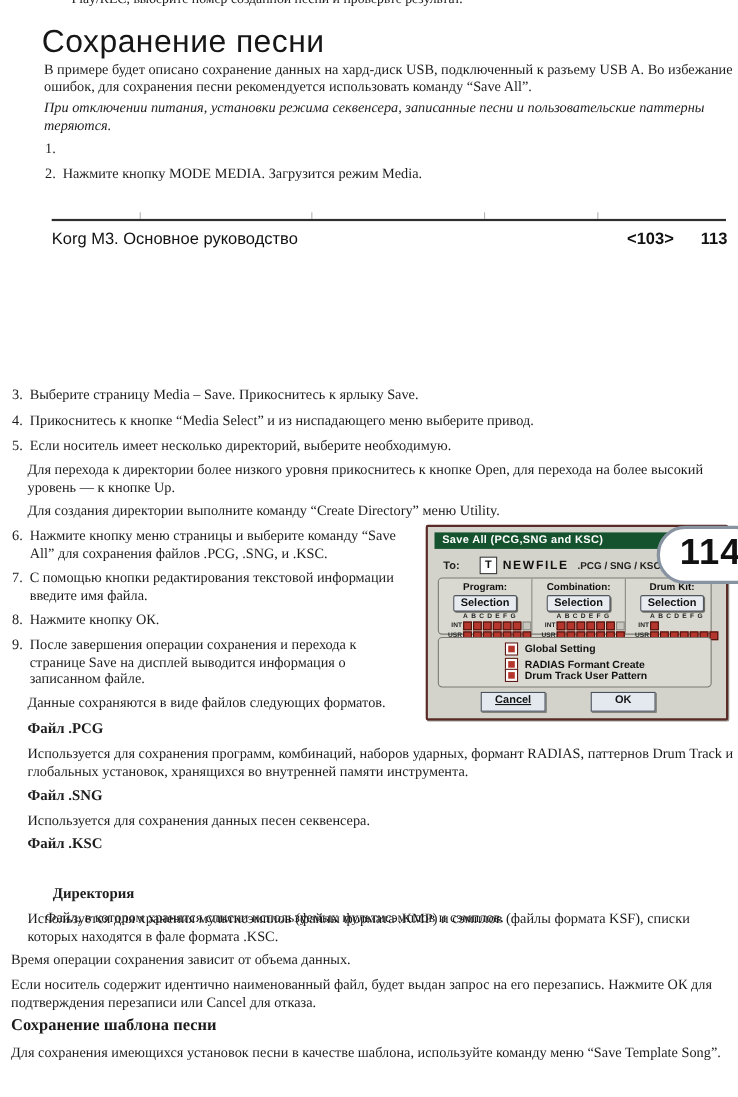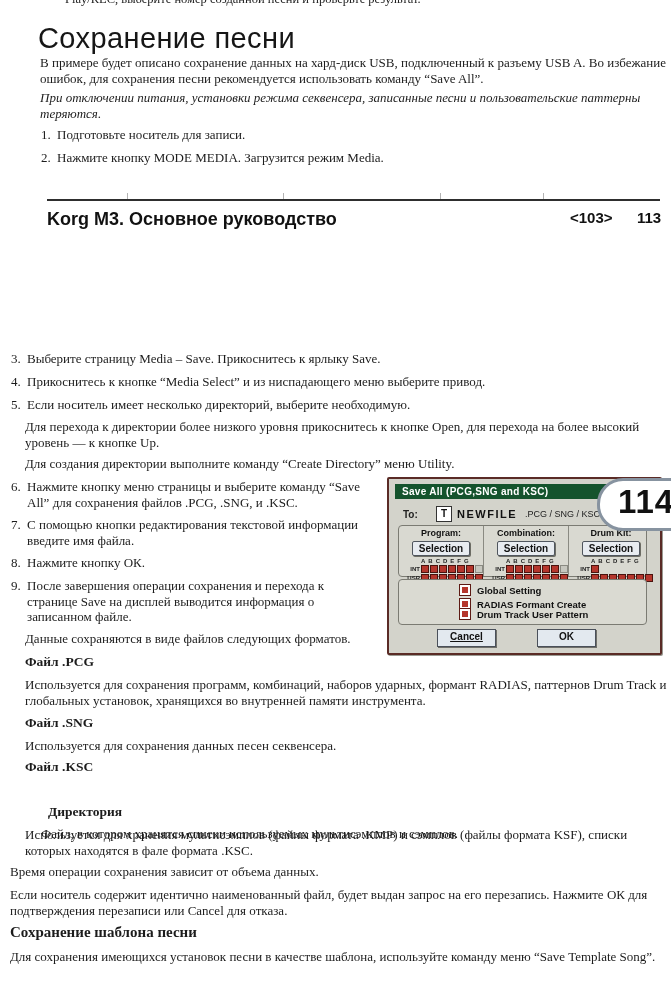--- a/index.html
+++ b/index.html
@@ -9,39 +9,39 @@
   .body-txt{font-size:13px;line-height:15.5px;}
   .italic{font-style:italic;}
   .clip-top{height:8px;overflow:hidden;left:65px;top:0;width:560px;}
   .clip-top .inner{margin-top:-8px;font-size:12.5px;color:#222;}
   .h1{font-family:"Liberation Sans",sans-serif;font-weight:normal;font-size:29px;
       letter-spacing:0.4px;color:#161616;}
   .step{display:flex;}
   .step .num{flex:0 0 16px;}
   .rule{height:2px;background:#2e2e2e;}
   .tick{width:1px;height:6px;background:#b3b3b3;}
-  .footer-title{font-family:"Liberation Sans",sans-serif;font-weight:bold;font-size:18px;color:#111;}
+  .footer-title{font-family:"Liberation Sans",sans-serif;font-weight:normal;font-size:15px;color:#111;}
   .footer-num{font-family:"Liberation Sans",sans-serif;font-weight:bold;font-size:15px;color:#111;}
   .subhead{font-weight:bold;font-size:13.5px;}
   .sechead{font-weight:bold;font-size:15px;}
 
   
   .dialog{left:387px;top:477px;width:271px;height:174px;background:#d3d3cb;
           border:2px solid #5a2b26;border-radius:2px;z-index:2;
           font-family:"Liberation Sans",sans-serif;box-shadow:1px 1px 0 #9a9a92;}
   .dlg-title{position:absolute;left:6px;top:5px;right:8px;height:15px;background:#14532d;
              color:#fff;font-weight:bold;font-size:10px;line-height:15px;padding-left:7px;
              letter-spacing:0.3px;}
   .dlg-to{position:absolute;left:14px;top:30px;font-weight:bold;font-size:10px;color:#222;}
   .dlg-tbtn{position:absolute;left:47px;top:27px;width:14px;height:14px;background:#fff;
             border:1px solid #333;font-weight:bold;font-size:10px;line-height:13px;
             text-align:center;color:#111;}
   .dlg-file{position:absolute;left:68px;top:29px;font-weight:bold;font-size:11px;
             letter-spacing:1.5px;color:#111;}
-  .dlg-ext{position:absolute;left:136px;top:30px;font-weight:normal;font-size:9px;color:#222;}
+  .dlg-ext{position:absolute;left:136px;top:30px;font-weight:bold;font-size:9px;color:#222;}
   .panel{position:absolute;border:1px solid #7b7b73;border-radius:4px;background:#d9d9d1;}
   .panel1{left:9px;top:46px;width:247px;height:50px;display:flex;}
   .pcol{flex:1;text-align:center;padding-top:2px;}
   .pcol.mid{border-left:1px solid #8a8a82;border-right:1px solid #8a8a82;}
   .pcol-label{font-weight:bold;font-size:9px;color:#111;}
   .selbtn{display:inline-block;margin-top:2px;padding:1px 6px;background:#e8ecf1;
           border:1px solid #50565e;border-radius:2px;box-shadow:1px 1px 0 #6d6d65;
           font-weight:bold;font-size:10px;color:#111;}
   .grid{margin-top:2px;}
   .letters{font-size:6px;font-weight:bold;letter-spacing:3px;text-align:left;margin-left:22px;
@@ -74,21 +74,20 @@
   <div class="abs clip-top">
     <div class="inner body-txt">Play/REC, выберите номер созданной песни и проверьте результат.</div>
   </div>
 
   <div class="abs h1" style="left:38px;top:22px;">Сохранение песни</div>
   <div class="abs body-txt" style="left:40px;top:55px;width:627px;">В примере будет описано сохранение данных на хард-диск USB, подключенный к разъему USB A. Во избежание ошибок, для сохранения песни рекомендуется использовать команду “Save All”.</div>
   <div class="abs body-txt italic" style="left:40px;top:90px;width:632px;">При отключении питания, установки режима секвенсера, записанные песни и пользовательские паттерны теряются.</div>
 
   <div class="abs step body-txt" style="left:41px;top:127px;width:600px;">
     <span class="num">1.</span>
-    <span>Подготовьте носитель для записи.</span>
   </div>
   <div class="abs step body-txt" style="left:41px;top:150px;width:600px;">
     <span class="num">2.</span>
     <span>Нажмите кнопку MODE MEDIA. Загрузится режим Media.</span>
   </div>
 
   <div class="abs tick" style="left:127px;top:193px;"></div>
   <div class="abs tick" style="left:283px;top:193px;"></div>
   <div class="abs tick" style="left:440px;top:193px;"></div>
   <div class="abs tick" style="left:543px;top:193px;"></div>

